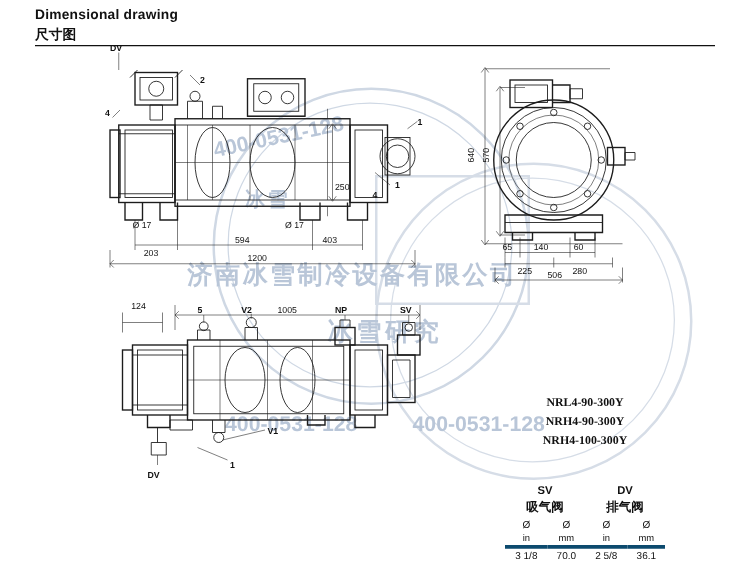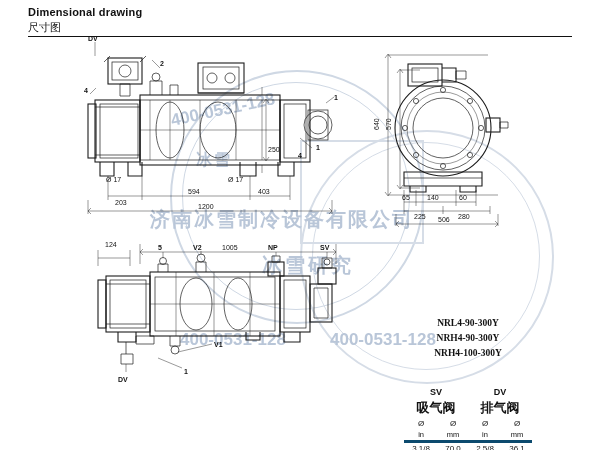--- a/index.html
+++ b/index.html
@@ -9,21 +9,21 @@
     font-family:"Liberation Sans", sans-serif;
     color:#111;
     overflow:hidden;
     position:relative;
   }
   .page{position:relative;width:600px;height:320px;}
 
   
   .hdr{position:absolute;left:28px;top:6px;}
   .hdr .t1{font-size:11px;font-weight:bold;letter-spacing:.2px;}
-  .hdr .t2{font-size:11px;font-weight:normal;margin-top:2px;}
+  .hdr .t2{font-size:11px;font-weight:bold;margin-top:2px;}
   .hdr-rule{position:absolute;left:28px;top:36px;width:544px;height:1px;background:#111;}
 
   
   .wm{position:absolute;inset:0;pointer-events:none;}
   .wm .ring{
     position:absolute;border:2px solid #cfd8e4;border-radius:50%;
   }
   .wm .r1{left:170px;top:70px;width:250px;height:250px;}
   .wm .r2{left:182px;top:82px;width:226px;height:226px;border-width:1px;}
   .wm .r3{left:300px;top:130px;width:250px;height:250px;border-width:2px;border-color:#d6dde7;}
@@ -49,21 +49,21 @@
 
   
   .models{position:absolute;left:398px;top:316px;width:140px;text-align:center;font-family:Liberation Serif, serif;}
   .models div{font-size:9.5px;font-weight:bold;line-height:15px;}
 
   
   .vtable{position:absolute;left:404px;top:386px;width:128px;font-size:8px;text-align:center;}
   .vtable table{border-collapse:collapse;width:100%;}
   .vtable td{padding:1px 0;}
   .vtable .hd{font-weight:bold;font-size:9px;}
-  .vtable .cn{font-weight:bold;font-size:13px;}
+  .vtable .cn{font-weight:bold;font-size:10px;}
   .vtable .rule2{border-bottom:3px solid #0c4a6e;}
   .vtable .unit{font-size:7.5px;}
 </style>
 </head>
 <body>
 
 <div class="page">
 
   <div class="hdr">
     <div class="t1">Dimensional drawing</div>

